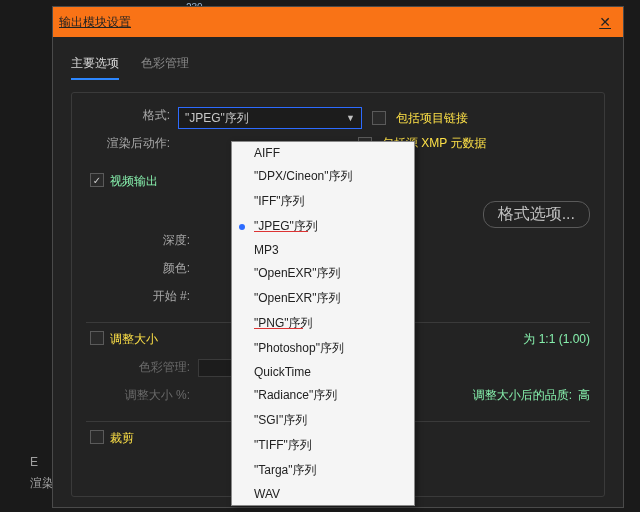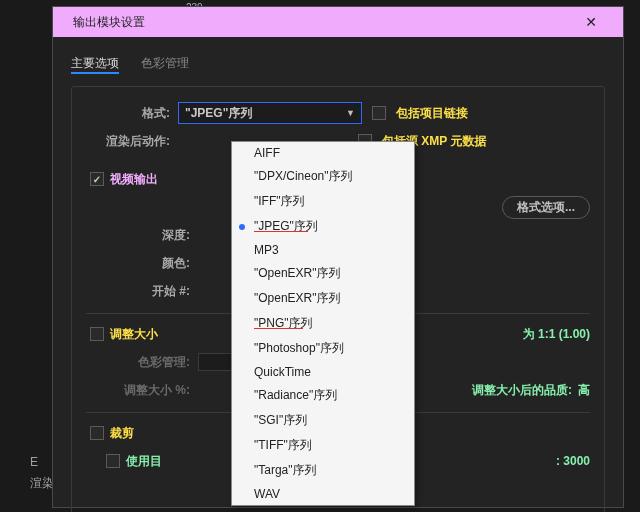--- a/index.html
+++ b/index.html
@@ -30,61 +30,62 @@
     position: absolute;
     left: 52px;
     top: 6px;
     width: 570px;
     height: 500px;
     background: #232323;
     border: 1px solid #4a4a4a;
   }
   .titlebar {
     height: 30px;
-    background: #f0abfc;
+    background: #f97316;
     color: #222;
     display: flex;
     align-items: center;
     justify-content: space-between;
-    padding: 0 20px;
+    padding: 0 6px;
     font-size: 12px;
+    text-decoration: underline;
   }
   .close-x {
     font-size: 14px;
     cursor: pointer;
     padding: 2px 6px;
   }
   .body {
     padding: 18px 18px 0 18px;
   }
   .tabs {
     display: flex;
     gap: 22px;
     border-bottom: none;
     margin-bottom: 12px;
   }
   .tab {
     color: #8a8a8a;
+    padding-bottom: 6px;
     cursor: pointer;
   }
   .tab.active {
     color: #d8d8d8;
     border-bottom: 2px solid #2d87ff;
   }
   .panel {
     border: 1px solid #3a3a3a;
     border-radius: 3px;
     padding: 14px 14px 10px 14px;
   }
   .row {
     display: flex;
-    align-items: center;
+    align-items: flex-start;
     min-height: 24px;
     margin-bottom: 4px;
-    font-weight: bold;
   }
   .label-col {
     width: 84px;
     text-align: right;
     padding-right: 8px;
     color: #a8a8a8;
   }
   .label-col.dim { color: #6a6a6a; }
   .value-col { flex: 1; display: flex; align-items: center; gap: 10px; }
   .select {
@@ -104,27 +105,27 @@
     border: 1px solid #5a5a5a;
     background: #2a2a2a;
     display: inline-flex;
     align-items: center;
     justify-content: center;
     font-size: 10px;
     color: #cfcfcf;
   }
   .chk.checked::after { content: "✓"; }
   .chk-label { color: #fde047; }
-  .chk-label.bright { color: #f0abfc; }
+  .chk-label.bright { color: #86efac; }
   .pill-btn {
     border: 1px solid #5a5a5a;
     border-radius: 12px;
     padding: 2px 14px;
     color: #c0c0c0;
-    font-size: 12px;
+    font-size: 16px;
     cursor: pointer;
   }
   .section-sub {
     margin-left: 20px;
   }
   .divider {
     border-top: 1px solid #3a3a3a;
     margin: 10px 0 8px 0;
   }
   .dim-text { color: #86efac; }
@@ -276,25 +277,20 @@
         </div>
       </div>
 
       <div class="divider"></div>
 
       <div class="row">
         <span class="chk" style="margin-left:4px;margin-right:6px;"></span>
         <span class="chk-label">裁剪</span>
       </div>
       <div class="section-sub">
-        <div class="row dim-text">
-          <span class="chk" style="margin-right:6px;"></span>
-          <span>使用目</span>
-          <span class="right-side">: 3000</span>
-        </div>
         <div class="row dim-text">
           
           
           
         </div>
       </div>
     </div>
   </div>
 
   <div class="dropdown" id="dd">

